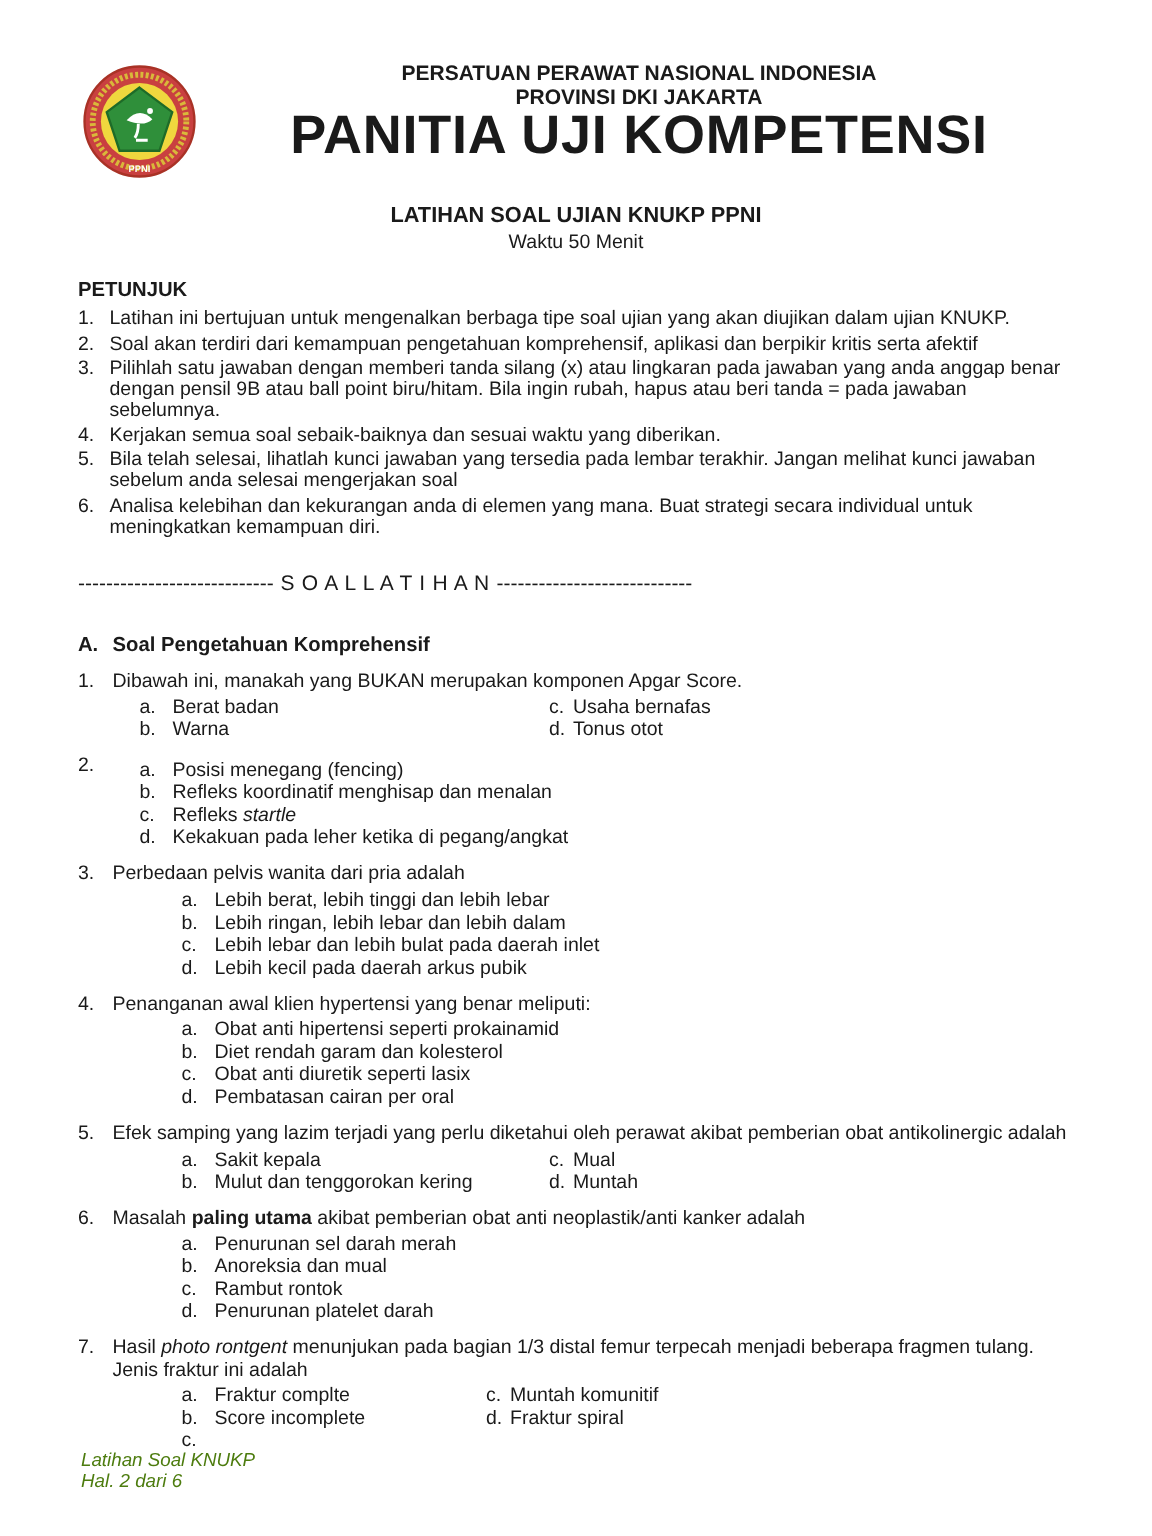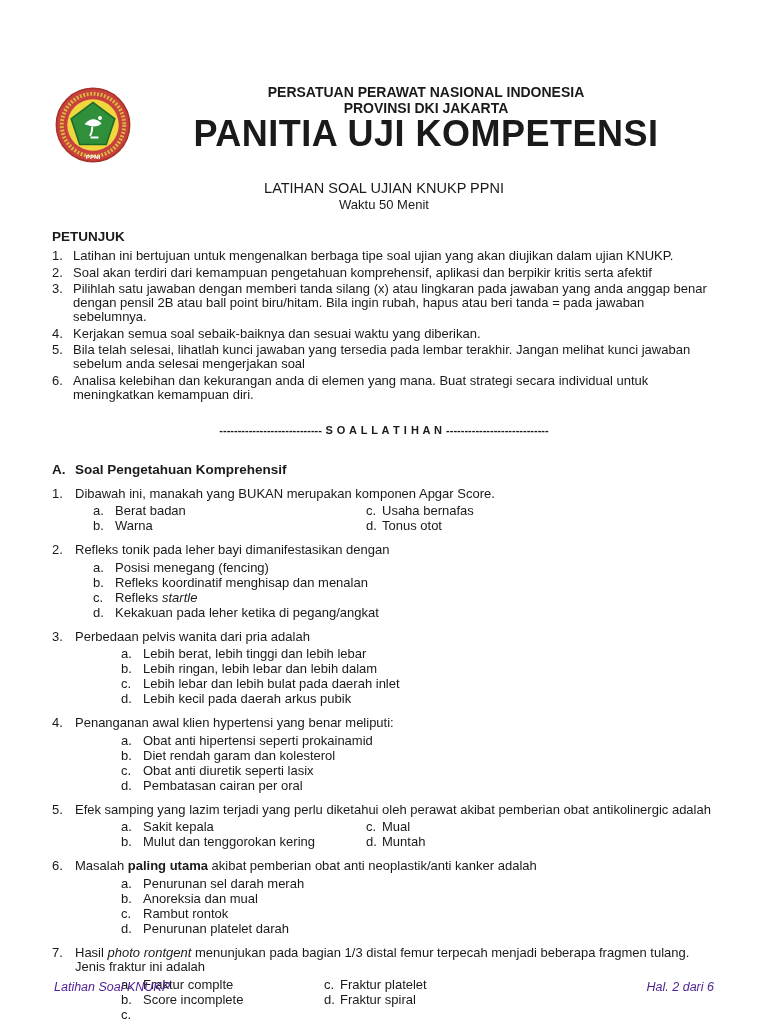--- a/index.html
+++ b/index.html
@@ -1,60 +1,60 @@
 <!DOCTYPE html>
 <html><head>
 <meta charset="utf-8">
 <style>
   html,body{margin:0;padding:0;background:#888;}
   .page{
     width:768px;height:1024px;margin:0 auto;background:#ffffff;
     font-family:"Liberation Sans","DejaVu Sans",sans-serif;
     font-size:13px;color:#1a1a1a;position:relative;overflow:hidden;
   }
-  .content{padding:40px 52px 0 52px;margin-top:44px;}
+  .content{padding:40px 52px 0 52px;}
   
   .header{position:relative;min-height:84px;}
   .logo{position:absolute;left:2px;top:2px;width:78px;height:78px;}
   .header-text{margin-left:84px;text-align:center;}
   .org-line{font-weight:bold;font-size:14px;line-height:16px;}
   .committee{font-weight:bold;font-size:36px;line-height:32px;letter-spacing:.5px;margin-top:2px;}
   
   .title-block{text-align:center;margin-top:12px;}
-  .title-main{font-weight:normal;font-size:14.5px;line-height:16px;}
+  .title-main{font-weight:bold;font-size:14.5px;line-height:16px;}
   .title-sub{font-size:13px;line-height:15px;margin-top:1px;}
   
   .petunjuk-heading{font-weight:bold;font-size:13.5px;margin-top:17px;}
   .instructions{margin-top:5px;}
   .li{display:flex;line-height:14px;margin-bottom:2.5px;}
   .li-num{flex:0 0 21px;}
   .li-text{flex:1;}
   
-  .divider{text-align:center;font-weight:bold;font-size:11px;margin-top:22px;letter-spacing:.5px;white-space:nowrap;}
+  .divider{font-weight:normal;font-size:14px;margin-top:22px;letter-spacing:.5px;white-space:nowrap;}
   .divider .dash{letter-spacing:0;}
   
   .section-heading{display:flex;font-weight:bold;font-size:13.5px;margin-top:26px;}
   .sec-num{flex:0 0 23px;}
   
   .questions{margin-top:6px;}
   .question{display:flex;margin-top:10px;}
   .q-num{flex:0 0 23px;line-height:14.5px;}
   .q-body{flex:1;min-width:0;}
   .q-text{line-height:14.5px;}
   .q-options{margin-top:2px;}
   .ind-sm{padding-left:18px;}
   .ind-lg{padding-left:46px;}
   .two-col{display:grid;}
   .opt{display:flex;line-height:15px;}
   .opt-label{flex:0 0 22px;}
   .two-col .opt-col:nth-child(2) .opt-label{flex-basis:16px;}
   .it{font-style:italic;}
   .bd{font-weight:bold;}
   
-  .footer{position:absolute;left:54px;right:54px;bottom:30px;display:flex;justify-content:space-between;font-style:italic;font-size:12.5px;color:#4c1d95;}
+  .footer{position:absolute;left:54px;right:54px;bottom:30px;display:flex;justify-content:space-between;font-style:italic;font-size:12.5px;color:#4d7c0f;flex-direction:column;}
 </style>
 </head>
 <body>
 
 <div class="page">
   <div class="content">
 
     <div class="header">
       <svg class="logo" viewBox="0 0 100 100">
         <circle cx="50" cy="50" r="47" fill="#c94040"></circle>
@@ -84,21 +84,21 @@
         <div class="li">
           <span class="li-num">1.</span>
           <span class="li-text">Latihan ini bertujuan untuk mengenalkan berbaga tipe soal ujian yang akan diujikan dalam ujian KNUKP.</span>
         </div>
         <div class="li">
           <span class="li-num">2.</span>
           <span class="li-text">Soal akan terdiri dari kemampuan pengetahuan komprehensif, aplikasi dan berpikir kritis serta afektif</span>
         </div>
         <div class="li">
           <span class="li-num">3.</span>
-          <span class="li-text">Pilihlah satu jawaban dengan memberi tanda silang (x) atau lingkaran pada jawaban yang anda anggap benar dengan pensil 2B atau ball point biru/hitam. Bila ingin rubah, hapus atau beri tanda = pada jawaban sebelumnya.</span>
+          <span class="li-text">Pilihlah satu jawaban dengan memberi tanda silang (x) atau lingkaran pada jawaban yang anda anggap benar dengan pensil 9B atau ball point biru/hitam. Bila ingin rubah, hapus atau beri tanda = pada jawaban sebelumnya.</span>
         </div>
         <div class="li">
           <span class="li-num">4.</span>
           <span class="li-text">Kerjakan semua soal sebaik-baiknya dan sesuai waktu yang diberikan.</span>
         </div>
         <div class="li">
           <span class="li-num">5.</span>
           <span class="li-text">Bila telah selesai, lihatlah kunci jawaban yang tersedia pada lembar terakhir. Jangan melihat kunci jawaban sebelum anda selesai mengerjakan soal</span>
         </div>
         <div class="li">
@@ -139,21 +139,20 @@
                   <span class="opt-label">d.</span>
                   <span class="opt-text"><span>Tonus otot</span></span>
                 </div>
               </div>
             </div>
           </div>
         </div>
         <div class="question">
           <span class="q-num">2.</span>
           <div class="q-body">
-            <div class="q-text"><span>Refleks tonik pada leher bayi dimanifestasikan dengan</span></div>
             <div class="q-options ind-sm">
               <div class="opt-col">
                 <div class="opt">
                   <span class="opt-label">a.</span>
                   <span class="opt-text"><span>Posisi menegang (fencing)</span></span>
                 </div>
                 <div class="opt">
                   <span class="opt-label">b.</span>
                   <span class="opt-text"><span>Refleks koordinatif menghisap dan menalan</span></span>
                 </div>
@@ -290,21 +289,21 @@
                   <span class="opt-text"><span>Score incomplete</span></span>
                 </div>
                 <div class="opt">
                   <span class="opt-label">c.</span>
                   <span class="opt-text"><span></span></span>
                 </div>
               </div>
               <div class="opt-col">
                 <div class="opt">
                   <span class="opt-label">c.</span>
-                  <span class="opt-text"><span>Fraktur platelet</span></span>
+                  <span class="opt-text"><span>Muntah komunitif</span></span>
                 </div>
                 <div class="opt">
                   <span class="opt-label">d.</span>
                   <span class="opt-text"><span>Fraktur spiral</span></span>
                 </div>
               </div>
             </div>
           </div>
         </div>
       </div>

